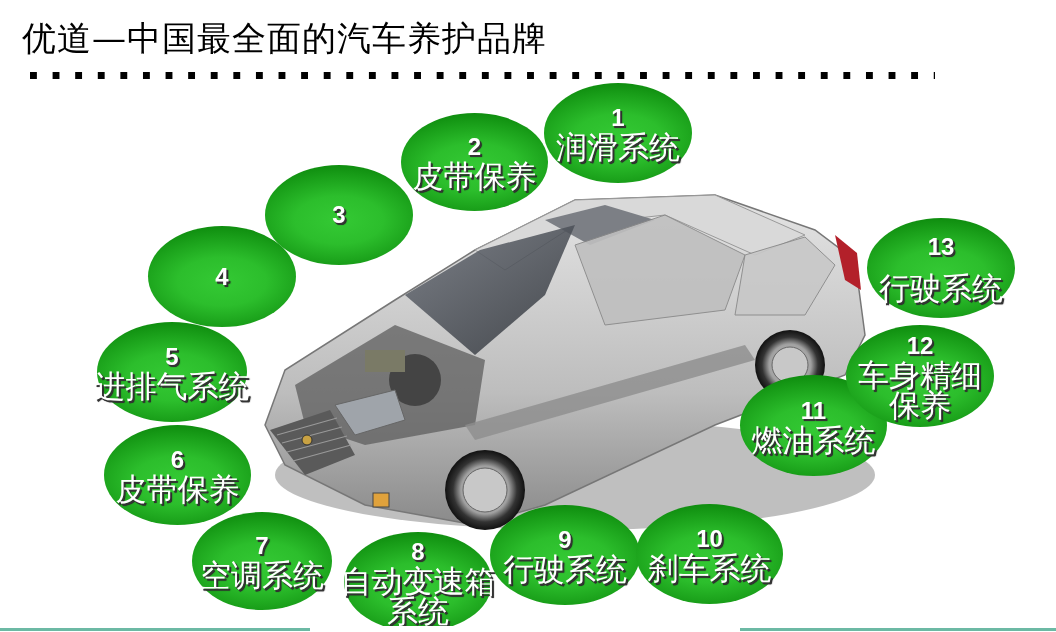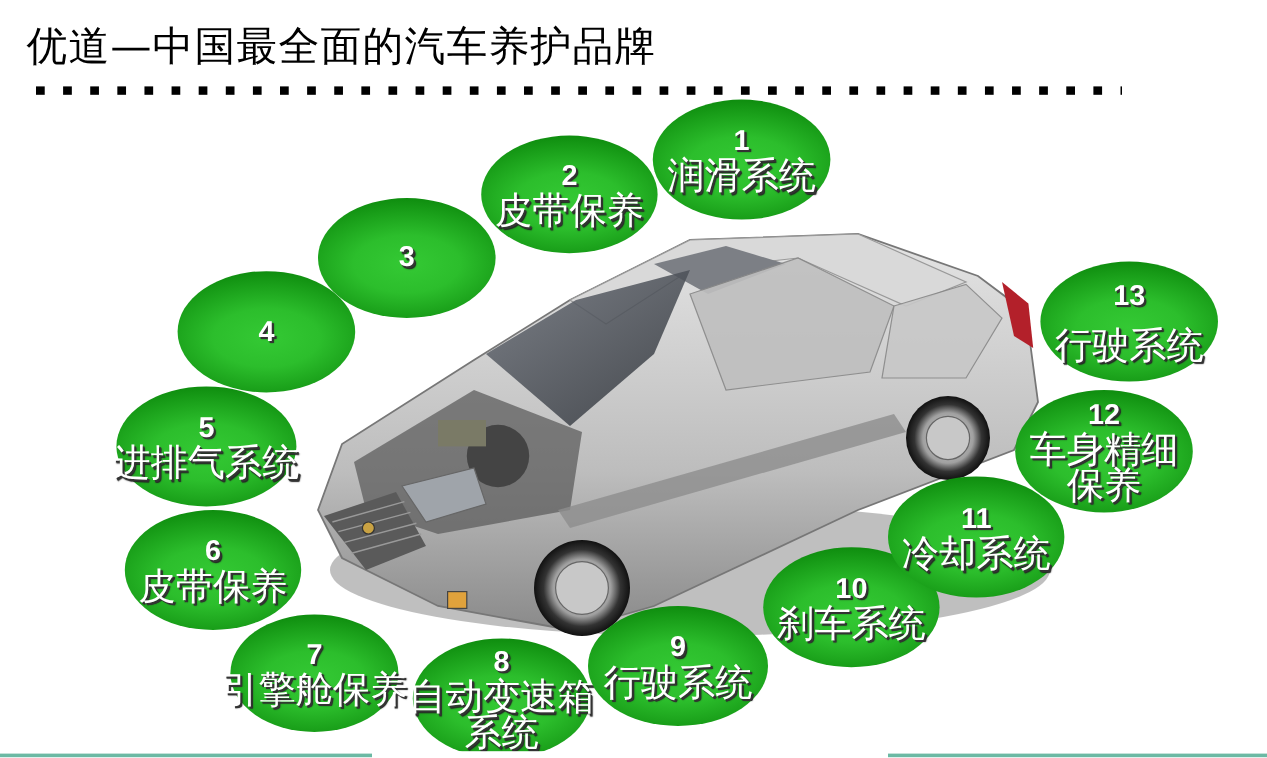--- a/index.html
+++ b/index.html
@@ -102,38 +102,38 @@
 <div class="bubble" style="left:97px;top:322px;width:150px;height:100px;">
   <span class="num">5</span>
   <span class="lbl">进排气系统</span>
 </div>
 <div class="bubble" style="left:104px;top:425px;width:147px;height:100px;">
   <span class="num">6</span>
   <span class="lbl">皮带保养</span>
 </div>
 <div class="bubble" style="left:192px;top:512px;width:140px;height:98px;">
   <span class="num">7</span>
-  <span class="lbl">引擎舱保养</span>
+  <span class="lbl">空调系统</span>
 </div>
 <div class="bubble" style="left:344px;top:532px;width:148px;height:100px;">
   <span class="num">8</span>
   <span class="lbl">自动变速箱</span>
   <span class="lbl">系统</span>
 </div>
 <div class="bubble" style="left:490px;top:505px;width:150px;height:100px;">
   <span class="num">9</span>
   <span class="lbl">行驶系统</span>
 </div>
-<div class="bubble" style="left:636px;top:456px;width:147px;height:100px;">
+<div class="bubble" style="left:636px;top:504px;width:147px;height:100px;">
   <span class="num">10</span>
   <span class="lbl">刹车系统</span>
 </div>
-<div class="bubble" style="left:740px;top:397px;width:147px;height:101px;">
+<div class="bubble" style="left:740px;top:375px;width:147px;height:101px;">
   <span class="num">11</span>
-  <span class="lbl">冷却系统</span>
+  <span class="lbl">燃油系统</span>
 </div>
 <div class="bubble" style="left:846px;top:325px;width:148px;height:102px;">
   <span class="num">12</span>
   <span class="lbl">车身精细</span>
   <span class="lbl">保养</span>
 </div>
 <div class="bubble" style="left:867px;top:218px;width:148px;height:100px;gap:12px;">
   <span class="num">13</span>
   <span class="lbl">行驶系统</span>
 </div>

